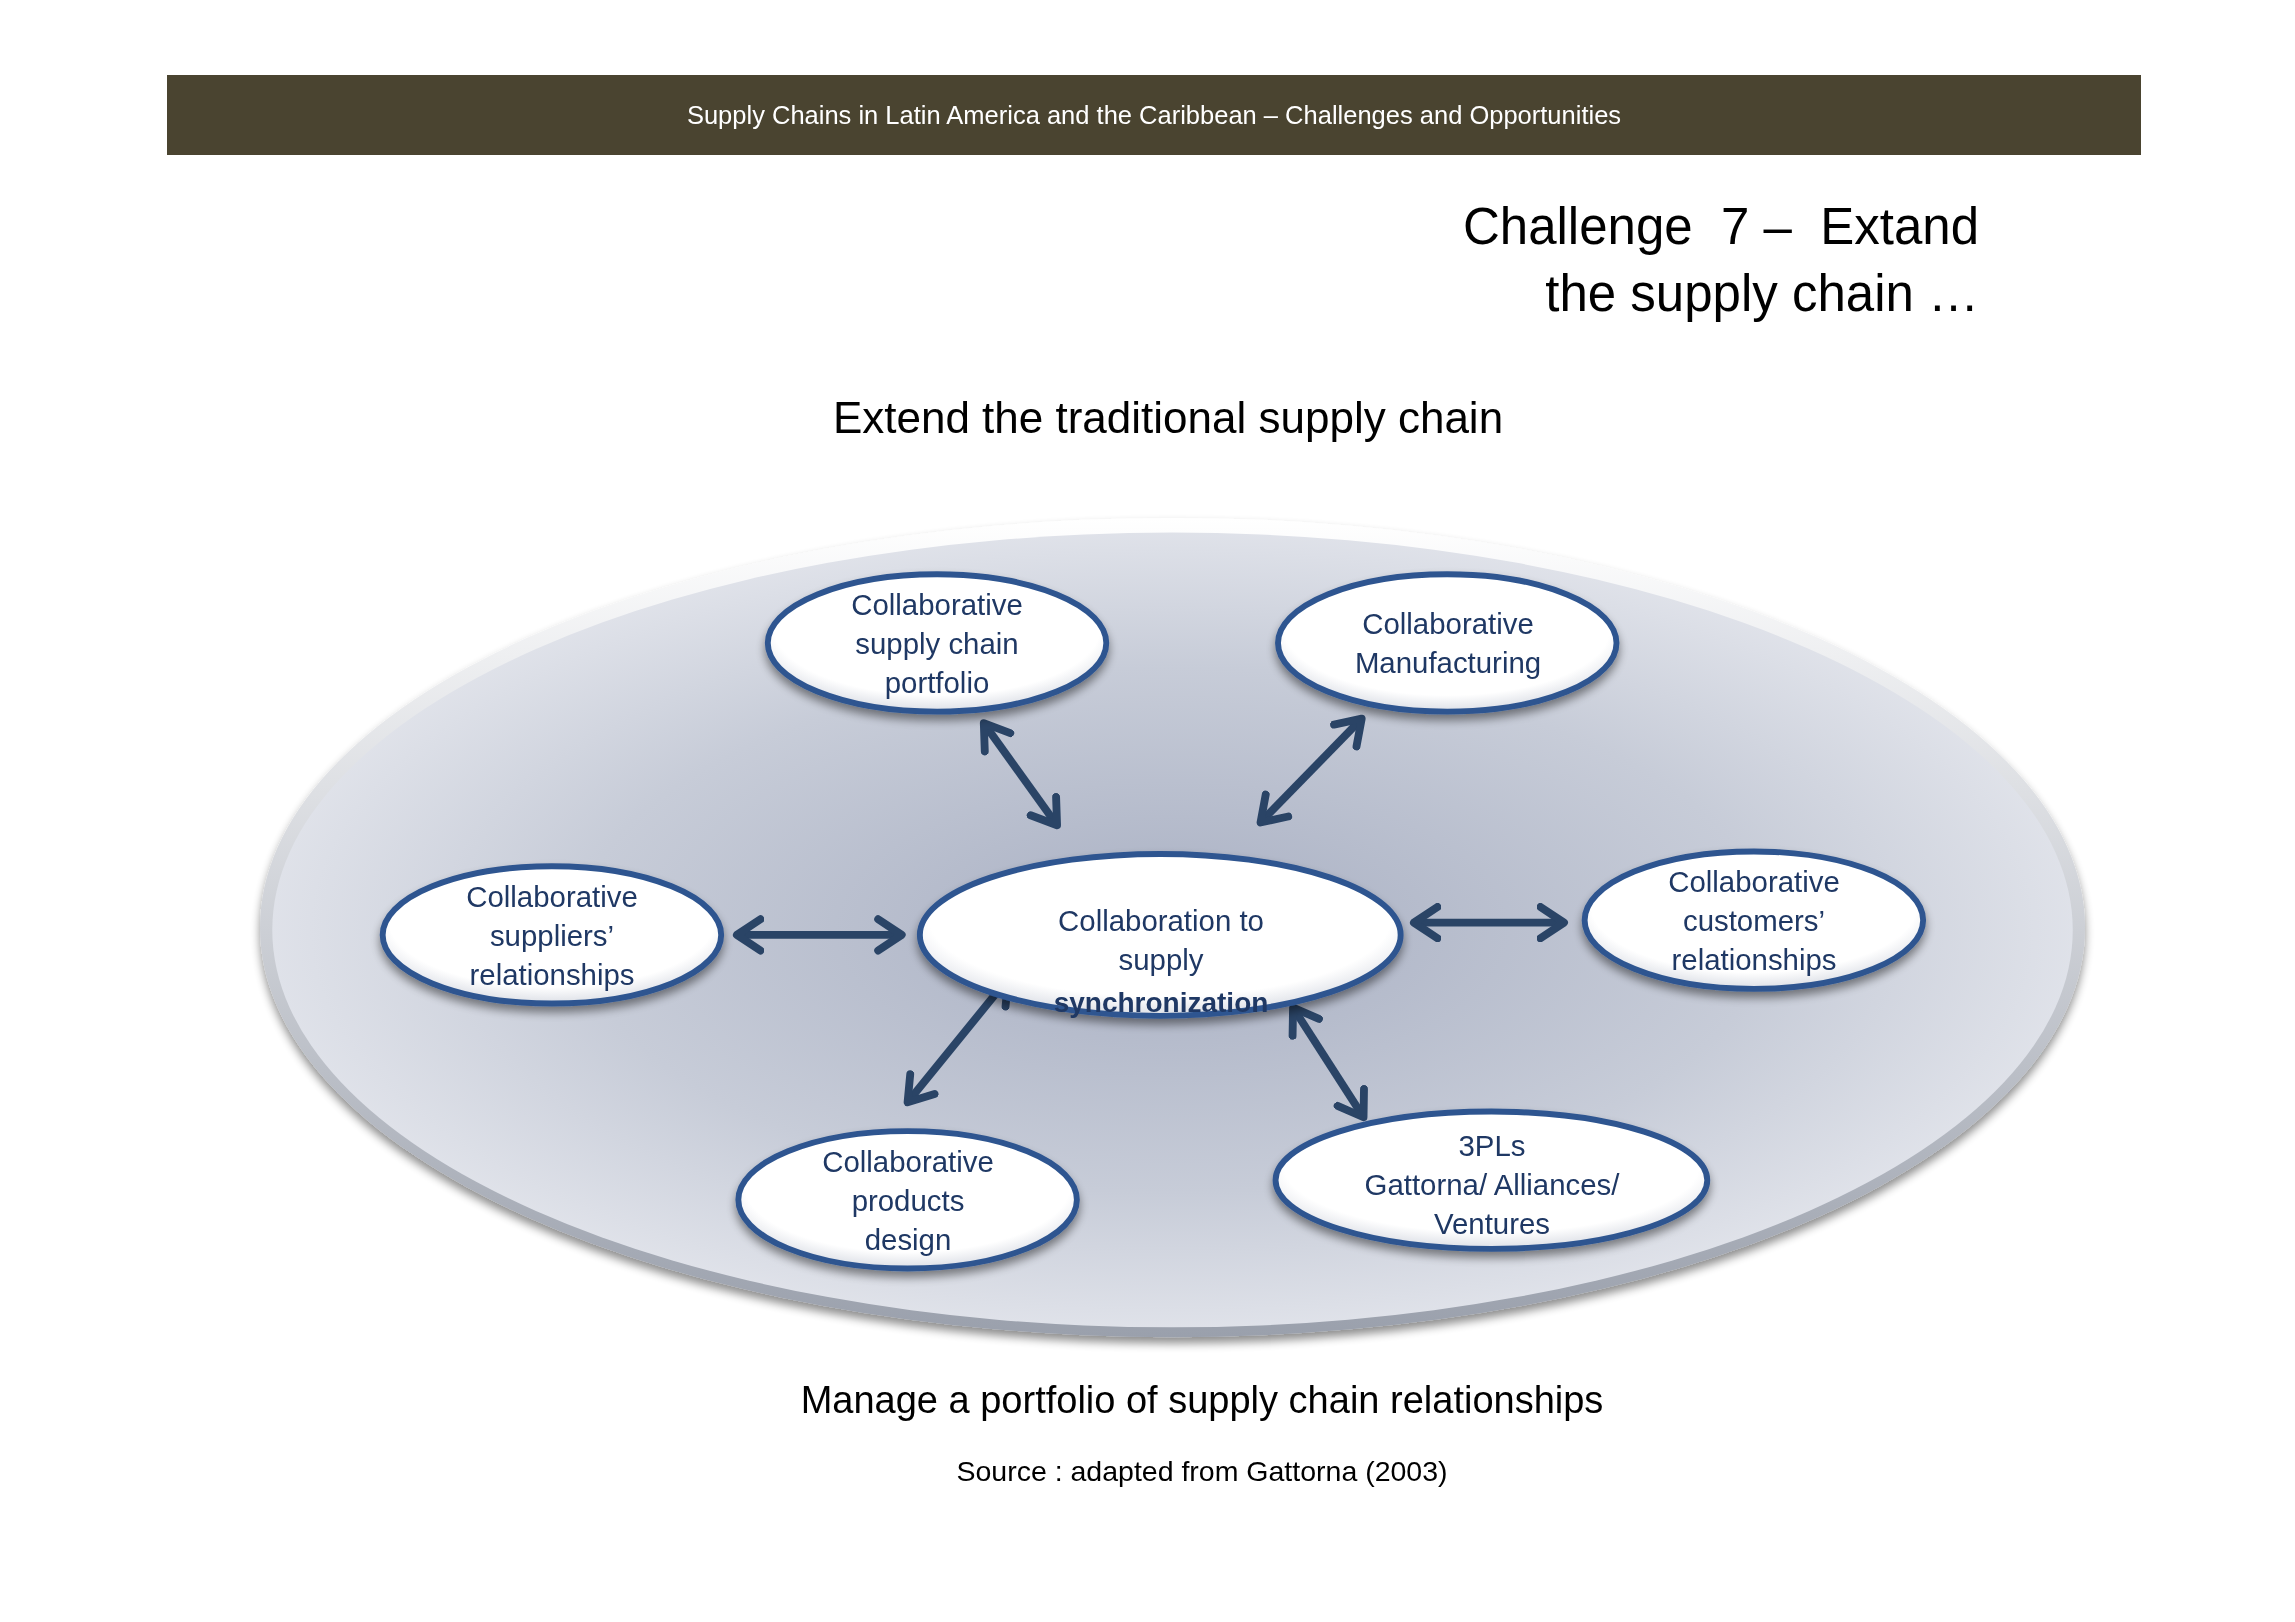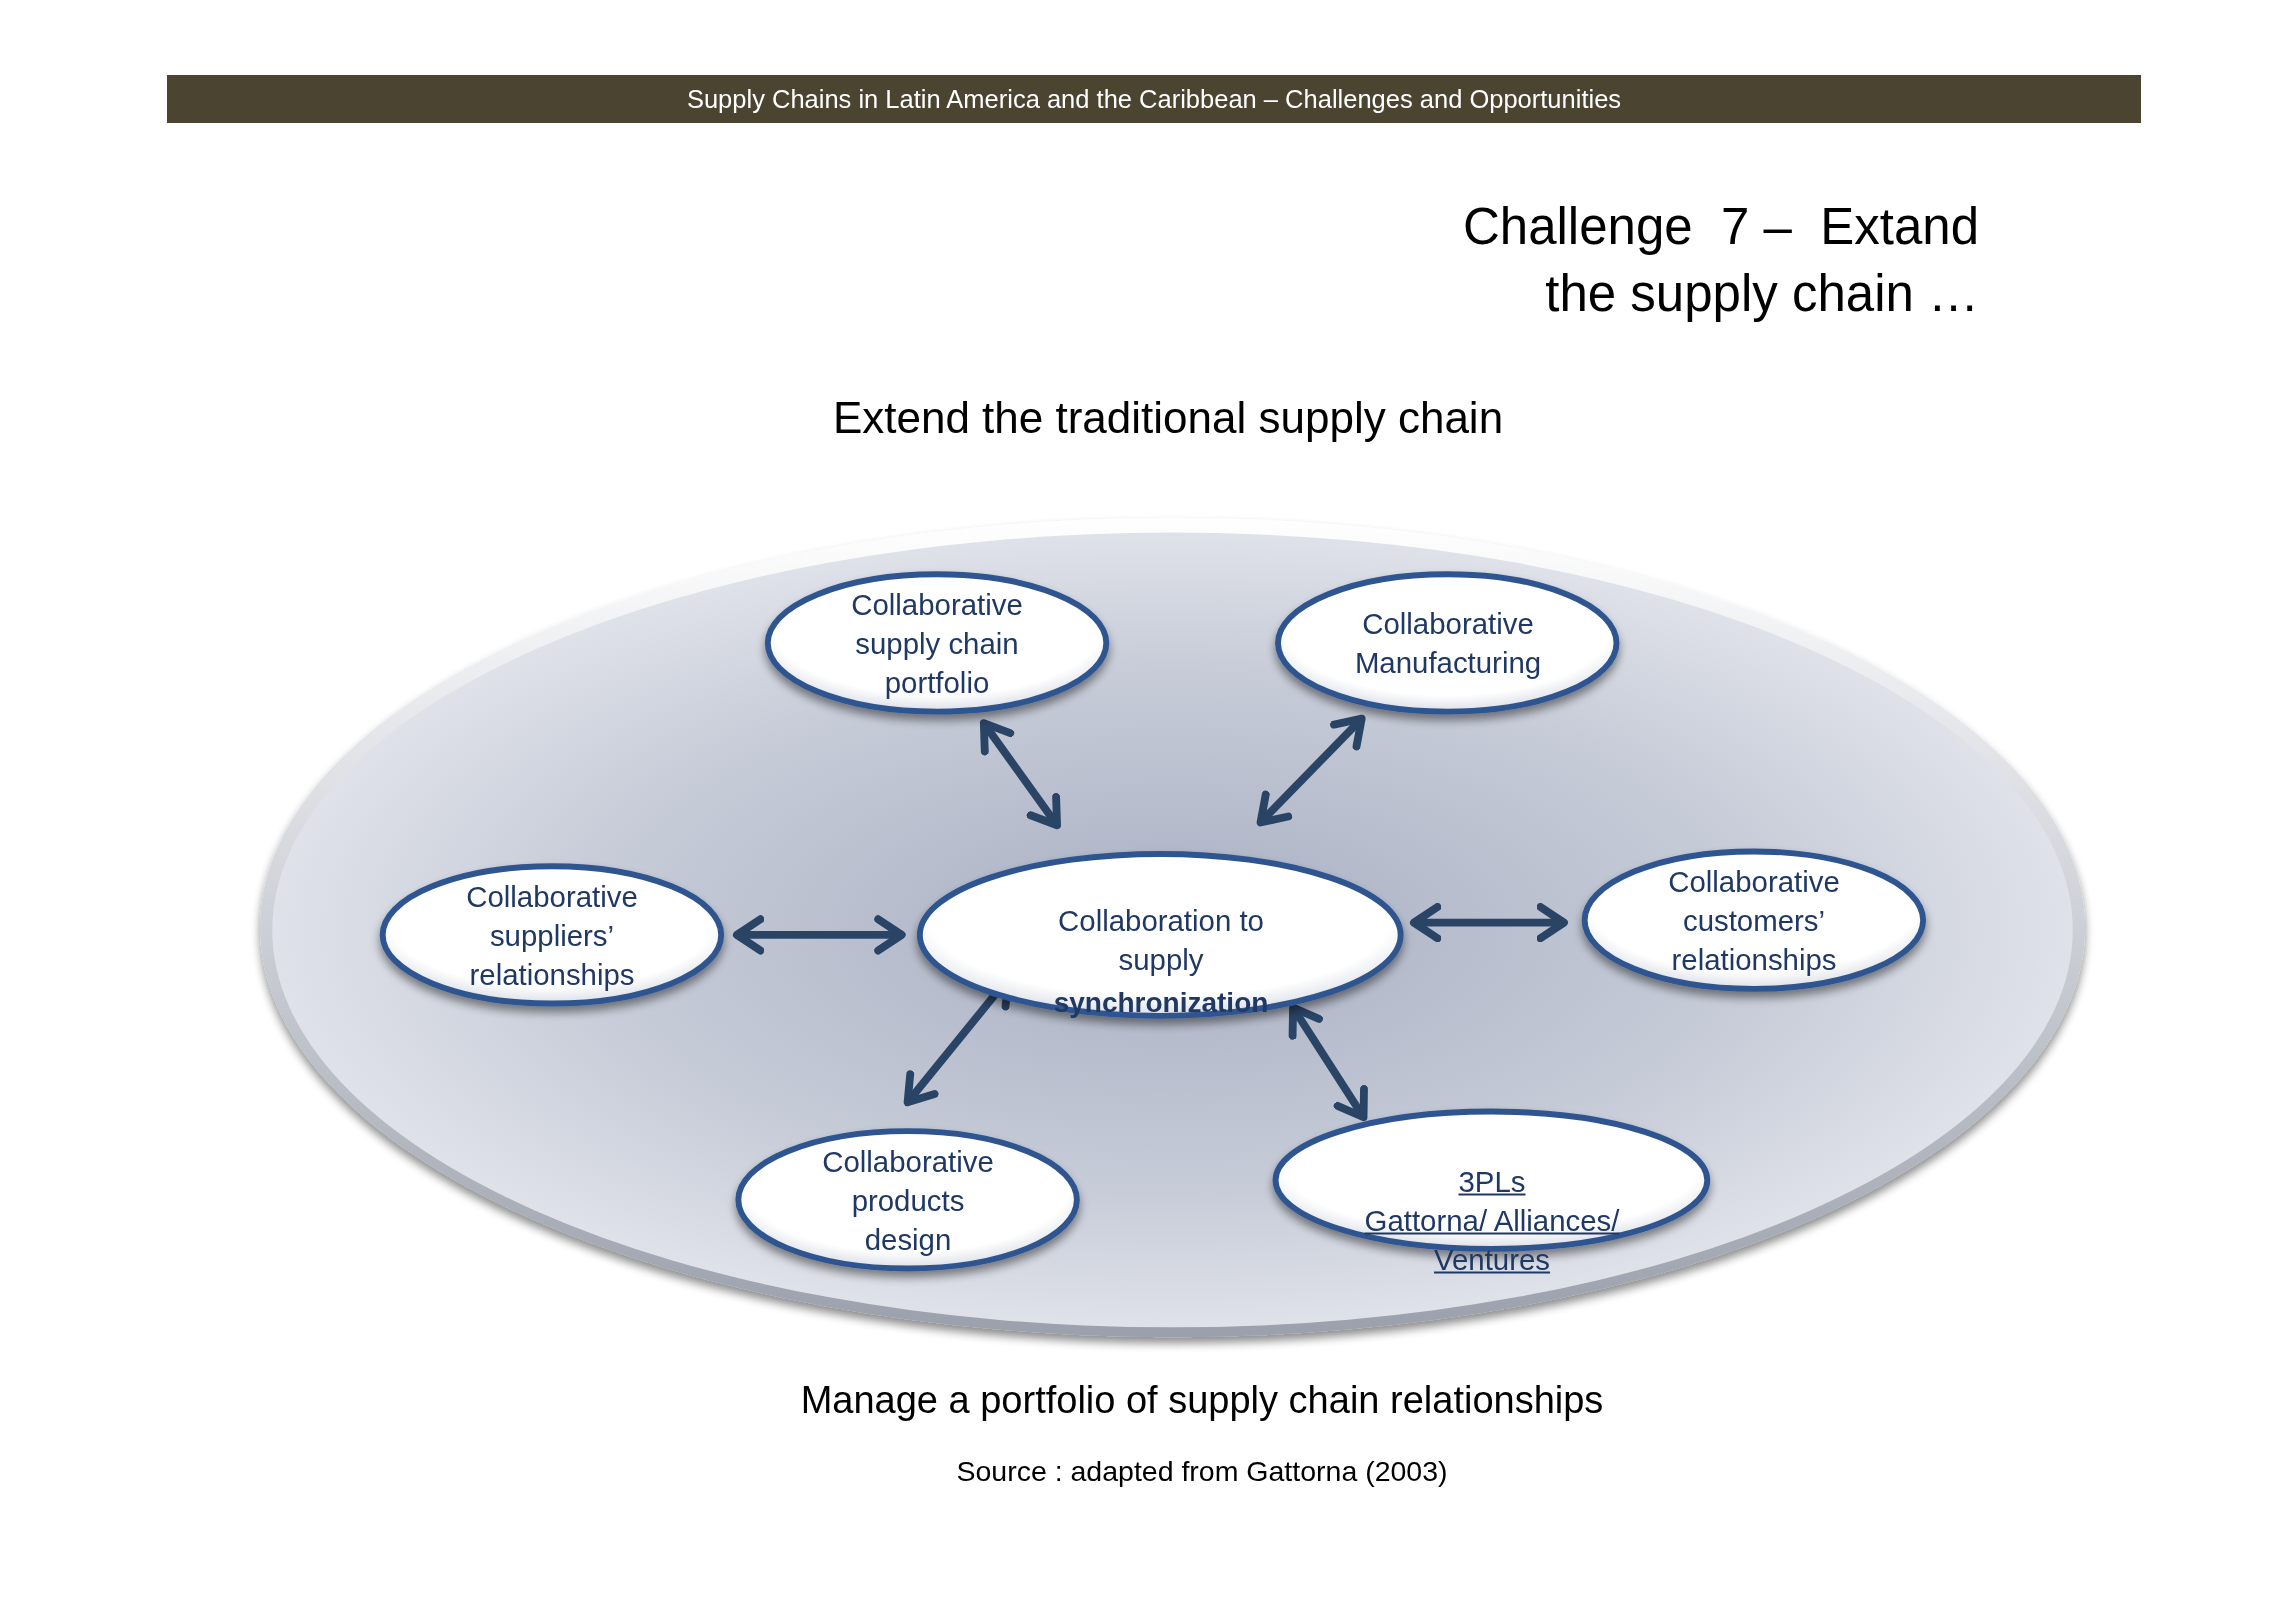--- a/index.html
+++ b/index.html
@@ -1,18 +1,18 @@
 <!DOCTYPE html>
 <html style="font-size:7.9px"><head>
 <meta charset="utf-8">
 <style>
   html, body { margin: 0; padding: 0; background: #ffffff; }
   body { width: 2295px; height: 1623px; position: relative; overflow: hidden;
          font-family: "Liberation Sans", "DejaVu Sans", sans-serif; }
-  .header-bar { position: absolute; left: 167px; top: 75px; width: 1974px; height: 48px;
+  .header-bar { position: absolute; left: 167px; top: 75px; width: 1974px; height: 80px;
                 background: #4a4430; display: flex; align-items: center; justify-content: center; }
   .header-bar span { color: #ffffff; font-size: 25.5px; letter-spacing: 0px; }
   .title { position: absolute; right: 316px; top: 193px; text-align: right; color: #000;
            font-size: 51px; line-height: 67px; }
   .title div { white-space: pre; }
   .subtitle { position: absolute; left: 0; width: 2336px; top: 393px; text-align: center;
               font-size: 44px; color: #000; }
   .caption { position: absolute; left: 0; width: 2404px; top: 1379px; text-align: center;
              font-size: 38px; color: #000; }
   .source { position: absolute; left: 0; width: 2404px; top: 1455px; text-align: center;
@@ -113,21 +113,21 @@
     <div class="node-text" style="left: 1754px; top: 920px;">
       <div>Collaborative</div>
       <div>customers’</div>
       <div>relationships</div>
     </div>
     <div class="node-text" style="left: 908px; top: 1200px;">
       <div>Collaborative</div>
       <div>products</div>
       <div>design</div>
     </div>
-    <div class="node-text" style="left: 1492px; top: 1220px; text-decoration: underline;">
+    <div class="node-text" style="left: 1492px; top: 1184px;">
       <div>3PLs</div>
       <div>Gattorna/ Alliances/</div>
       <div>Ventures</div>
     </div>
   </div>
 
 <div class="caption">Manage a portfolio of supply chain relationships</div>
 <div class="source">Source : adapted from Gattorna (2003)</div>
 
 

